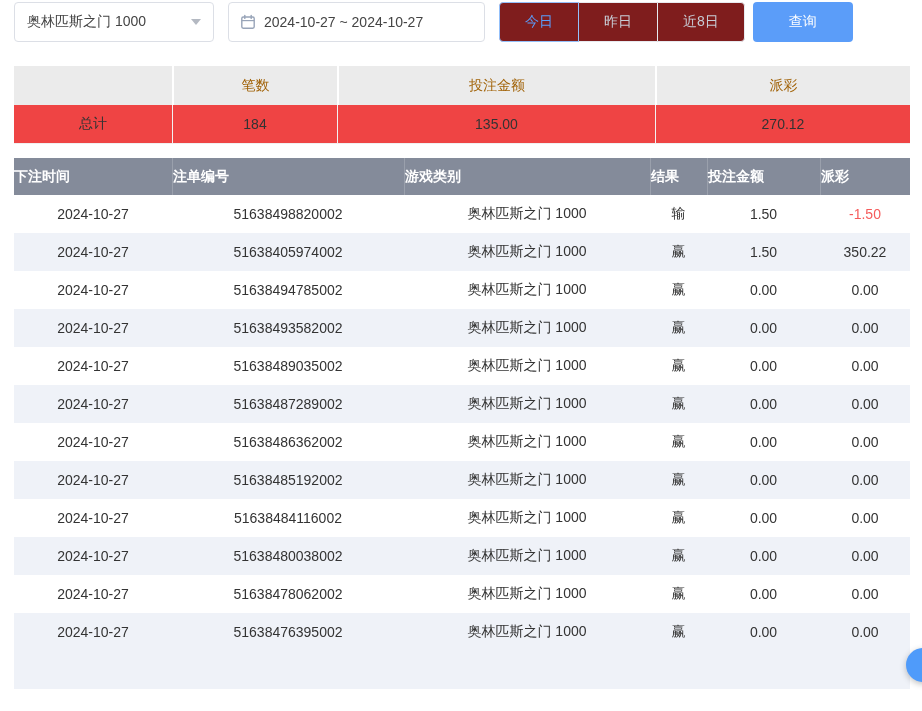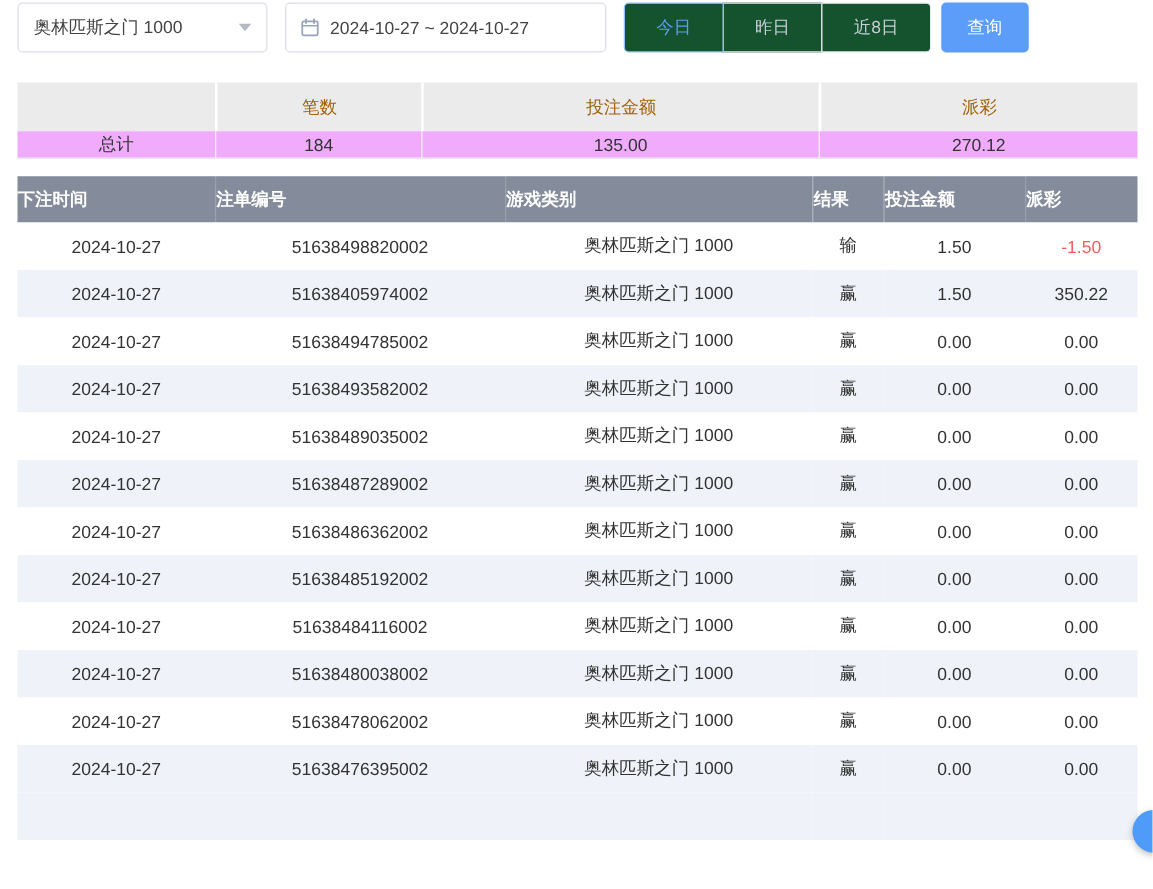--- a/index.html
+++ b/index.html
@@ -31,43 +31,43 @@
     width:0; height:0; border-left:5px solid transparent; border-right:5px solid transparent;
     border-top:6px solid #b4b9c2; margin-left:8px;
   }
   .date-box {
     width:257px; height:40px; border:1px solid #dcdfe6; border-radius:4px;
     display:flex; align-items:center; gap:8px; padding:0 11px;
     font-size:14px; color:#444; margin-left:14px; cursor:pointer; background:#fff;
   }
   .btn-group { display:flex; margin-left:14px; }
   .btn-group button {
-    height:40px; padding:0 25px; background:#14532d;
+    height:40px; padding:0 25px; background:#7f1d1d;
     border:1px solid #e7eaef; color:#c7ccd5; font-size:14px; cursor:pointer;
     margin-left:-1px; position:relative;
   }
   .btn-group button:first-child { border-radius:4px 0 0 4px; margin-left:0; }
   .btn-group button:last-child { border-radius:0 4px 4px 0; }
   .btn-group button.active { color:#5b9df9; border-color:#94c0fa; z-index:1; }
   .search-btn {
-    height:40px; width:70px; margin-left:8px;
+    height:40px; width:100px; margin-left:8px;
     background:#5b9df9; color:#fff; border:none; border-radius:4px;
     font-size:14px; cursor:pointer;
   }
 
   
   table { border-collapse:separate; border-spacing:0; table-layout:fixed; width:896px; }
   .summary-table { margin-bottom:14px; }
   .summary-table th {
     background:#ebebeb; height:39px; font-weight:normal; font-size:14px; color:#a16207;
     text-align:center;
   }
   .summary-table th + th { border-left:2px solid #fff; }
   .summary-table td {
-    height:22px; text-align:center; font-size:14px; color:#333; background:#f0abfc;
+    height:39px; text-align:center; font-size:14px; color:#333; background:#ef4444;
     border-bottom:1px solid #f0f0f0;
   }
   .summary-table td + td { border-left:1px solid #f2f2f2; }
 
   
   .bet-table th {
     background:#848b9a; color:#fff; height:37px; font-size:14px; font-weight:bold;
     text-align:left;
   }
   .bet-table th + th { border-left:1px solid rgba(255,255,255,.18); }

